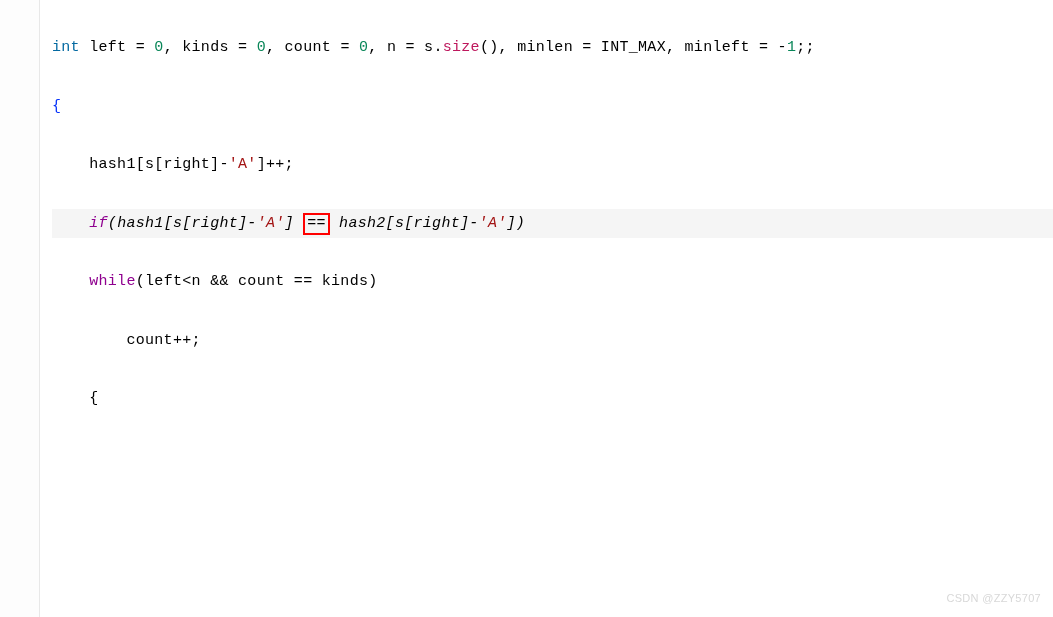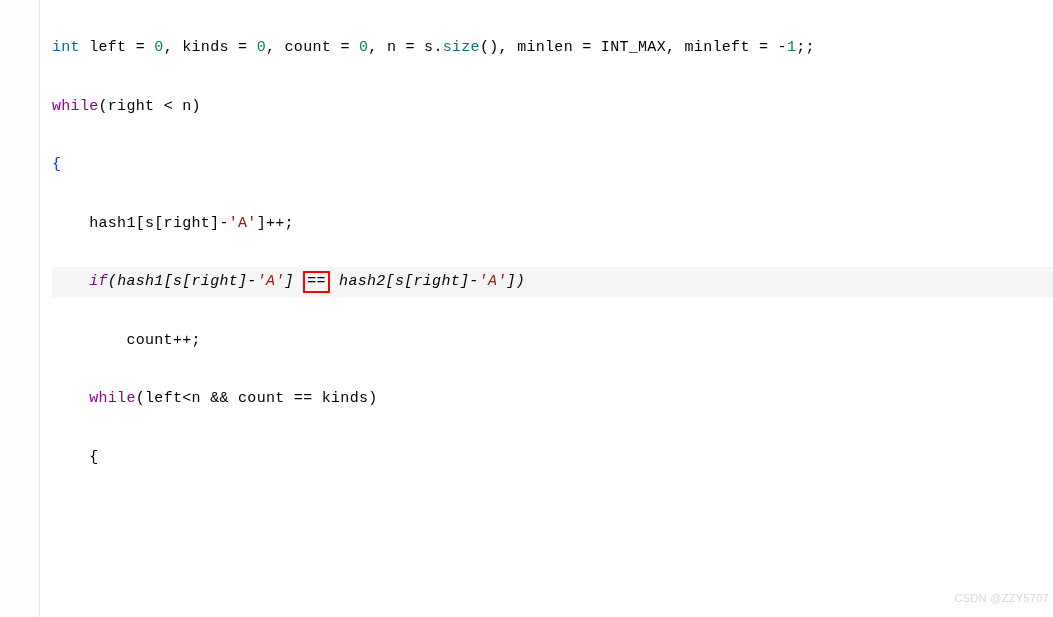--- a/index.html
+++ b/index.html
@@ -34,55 +34,54 @@
       letter-spacing: 0.3px;
     }
     .line {
       display: block;
       position: relative;
     }
     .type { color: #0369a1; }
     .ctrl { color: #8f008f; }
     .num { color: #098658; }
     .str { color: #a31515; }
-    .ident { color: #0f766e; }
+    .ident { color: #be185d; }
     .paren { color: #0431fa; }
     .redbox {
       border: 2px solid #ff0000;
       padding: 0 2px;
       display: inline-block;
       line-height: 1.2;
     }
     .hl-line {
       background: #f5f5f5;
       font-style: italic;
     }
     .watermark {
       position: absolute;
-      right: 4px;
+      right: 12px;
       bottom: 8px;
       color: #d8d8d8;
       font-size: 11px;
       font-family: Arial, sans-serif;
       letter-spacing: 0.3px;
     }
   </style>
 </head>
 <body>
 
 <div class="gutter"></div>
 
 <div class="code-area">
 <span class="line"><span class="type">int</span><span> left = </span><span class="num">0</span><span>, kinds = </span><span class="num">0</span><span>, count = </span><span class="num">0</span><span>, n = s.</span><span class="ident">size</span><span>(), minlen = INT_MAX, minleft = -</span><span class="num">1</span><span>;;</span></span>
-<span class="line"><span class="ctrl">while</span><span>(right &lt; n)</span></span>
 <span class="line"><span class="paren">{</span></span>
 <span class="line"><span>    hash1[s[right]-</span><span class="str">'A'</span><span>]++;</span></span>
 <span class="line hl-line">    <span class="ctrl">if</span><span>(hash1[s[right]-</span><span class="str">'A'</span><span>] </span><span class="redbox">==</span><span> hash2[s[right]-</span><span class="str">'A'</span><span>])</span></span>
+<span class="line">    <span class="ctrl">while</span><span>(left&lt;n &amp;&amp; count == kinds)</span></span>
 <span class="line"><span>        count++;</span></span>
-<span class="line">    <span class="ctrl">while</span><span>(left&lt;n &amp;&amp; count == kinds)</span></span>
 <span class="line"><span>    {</span></span>
 
 
 
 
 
 
 
 
 

